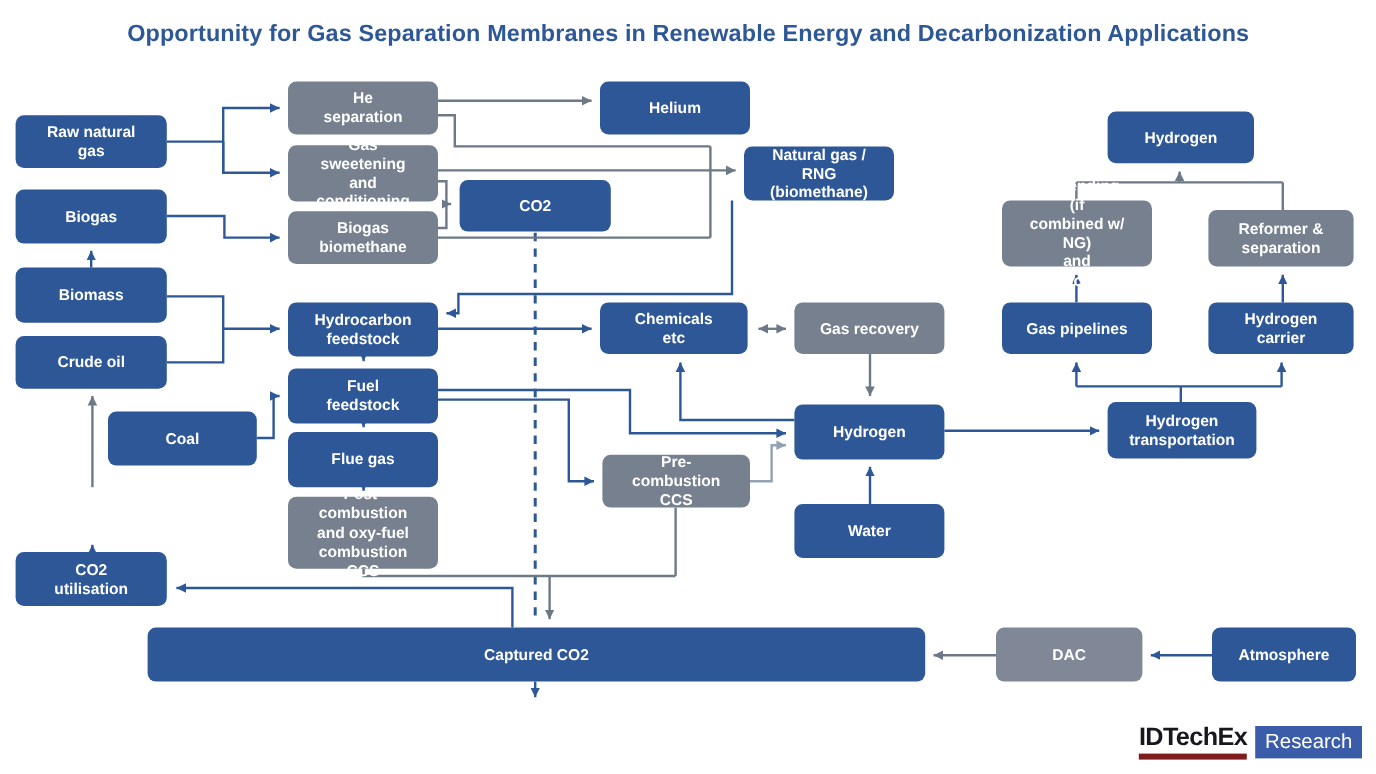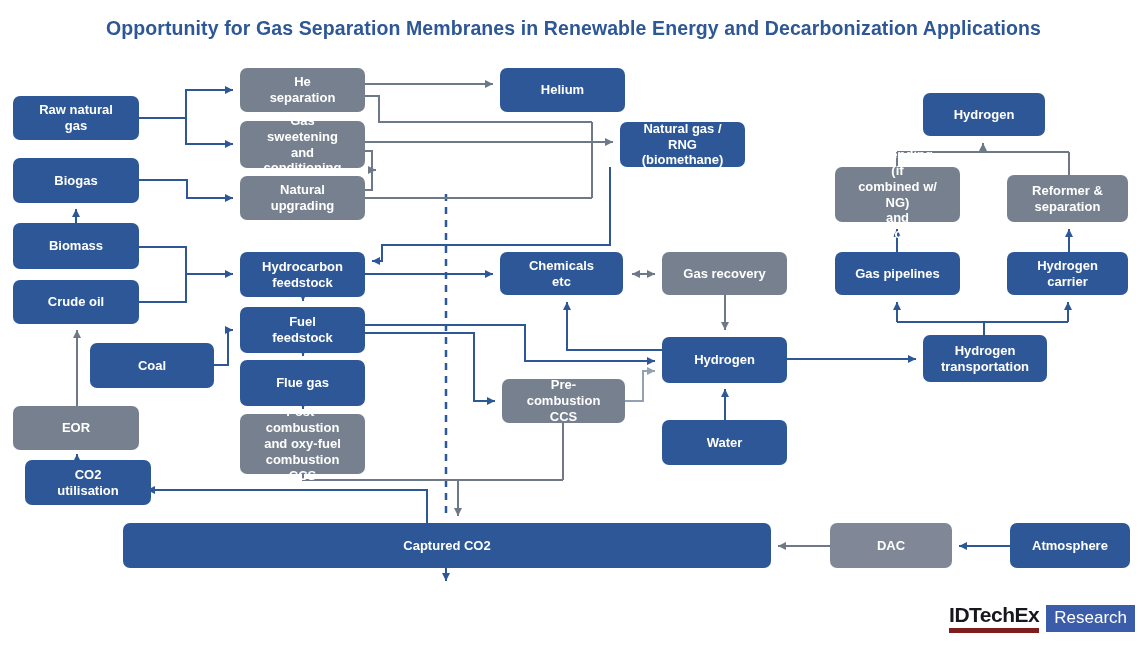--- a/index.html
+++ b/index.html
@@ -94,35 +94,35 @@
     <g stroke="#94A1B3" stroke-width="2" fill="none">
       <path d="M625,401 H643 V371 H655" marker-end="url(#aL)"></path>
     </g>
   </svg>
 
   <div class="node blue" style="left:13px;top:96px;width:126px;height:44px">Raw natural gas</div>
   <div class="node blue" style="left:13px;top:158px;width:126px;height:45px">Biogas</div>
   <div class="node blue" style="left:13px;top:223px;width:126px;height:46px">Biomass</div>
   <div class="node blue" style="left:13px;top:280px;width:126px;height:44px">Crude oil</div>
   <div class="node blue" style="left:90px;top:343px;width:124px;height:45px">Coal</div>
-  <div class="node gray" style="left:13px;top:406px;width:126px;height:44px">EOR</div>
-  <div class="node blue" style="left:25px;top:460px;width:126px;height:45px">CO2 utilisation</div>
+  <div class="node blue" style="left:13px;top:460px;width:126px;height:45px">CO2 utilisation</div>
 
   <div class="node gray" style="left:240px;top:68px;width:125px;height:44px">He separation</div>
   <div class="node gray" style="left:240px;top:121px;width:125px;height:47px">Gas sweetening
 and conditioning</div>
-  <div class="node gray" style="left:240px;top:176px;width:125px;height:44px">Natural upgrading</div>
+  <div class="node gray" style="left:240px;top:176px;width:125px;height:44px">Biogas biomethane</div>
   <div class="node blue" style="left:240px;top:252px;width:125px;height:45px">Hydrocarbon
 feedstock</div>
   <div class="node blue" style="left:240px;top:307px;width:125px;height:46px">Fuel feedstock</div>
   <div class="node blue" style="left:240px;top:360px;width:125px;height:46px">Flue gas</div>
   <div class="node gray" style="left:240px;top:414px;width:125px;height:60px">Post-combustion
 and oxy-fuel
 combustion CCS</div>
 
+  <div class="node blue" style="left:383px;top:150px;width:126px;height:43px">CO2</div>
   <div class="node blue" style="left:620px;top:122px;width:125px;height:45px">Natural gas / RNG
 (biomethane)</div>
   <div class="node blue" style="left:500px;top:68px;width:125px;height:44px">Helium</div>
   <div class="node blue" style="left:500px;top:252px;width:123px;height:43px">Chemicals etc</div>
   <div class="node gray" style="left:502px;top:379px;width:123px;height:44px">Pre-combustion
 CCS</div>
   <div class="node gray" style="left:662px;top:252px;width:125px;height:43px">Gas recovery</div>
   <div class="node blue" style="left:662px;top:337px;width:125px;height:46px">Hydrogen</div>
   <div class="node blue" style="left:662px;top:420px;width:125px;height:45px">Water</div>
 

